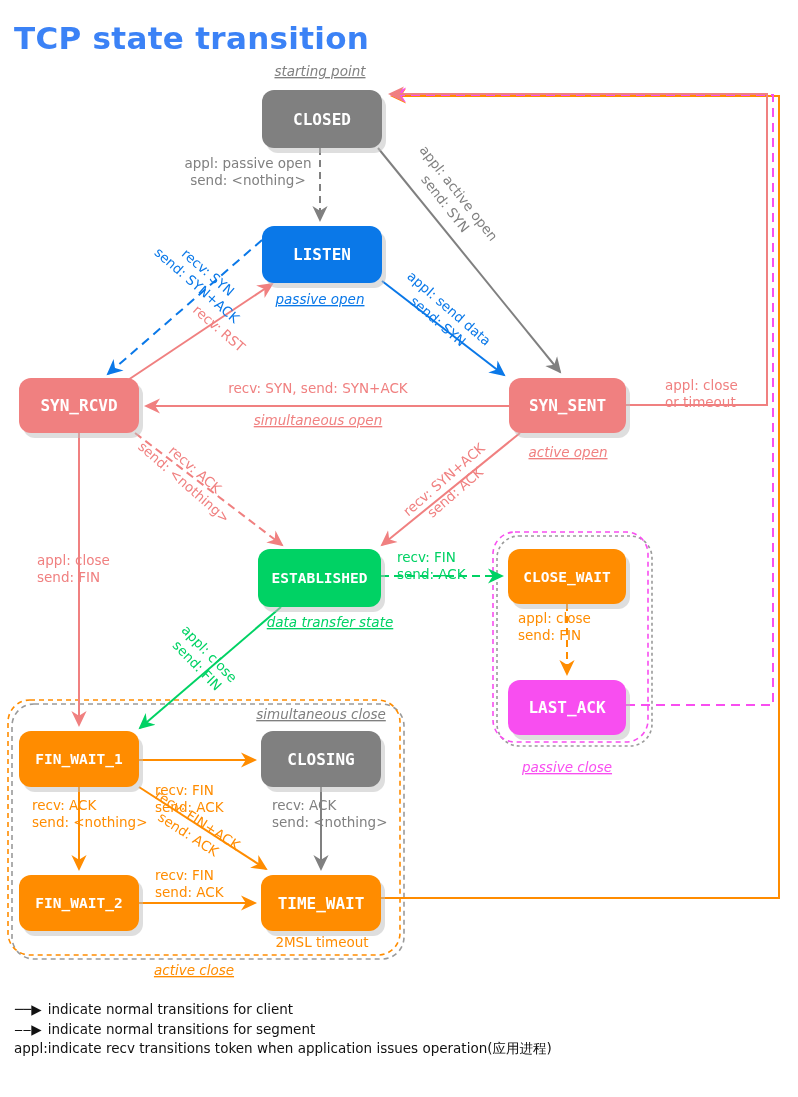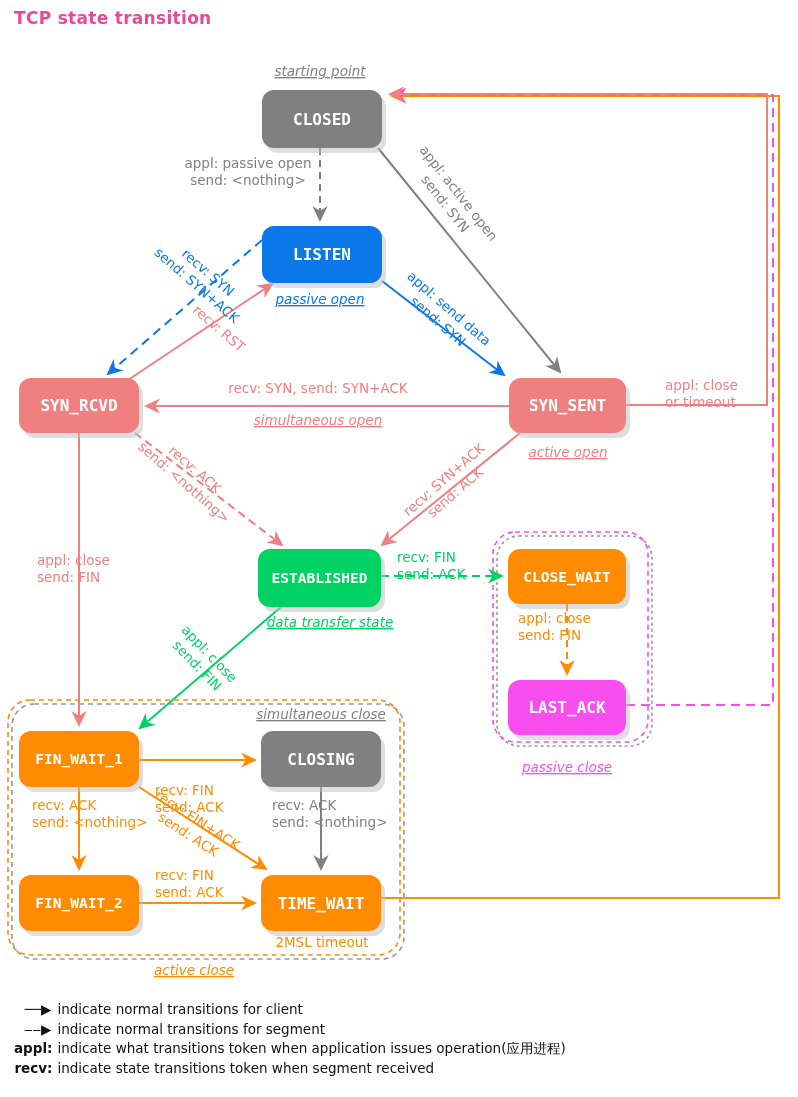--- a/index.html
+++ b/index.html
@@ -1,32 +1,32 @@
 <!DOCTYPE html>
 <html><head>
 <meta charset="utf-8">
 <style>
   html,body{margin:0;padding:0;background:#ffffff;}
   body{width:798px;height:1097px;position:relative;overflow:hidden;
        font-family:"DejaVu Sans","Liberation Sans",sans-serif;}
-  #page-title{position:absolute;left:14px;top:8px;font-size:17px;font-weight:bold;
-       color:#ec4899;letter-spacing:0.3px;font-family:"DejaVu Sans",sans-serif;}
+  #page-title{position:absolute;left:14px;top:20px;font-size:31px;font-weight:bold;
+       color:#3b82f6;letter-spacing:0.3px;font-family:"DejaVu Sans",sans-serif;}
   svg#diagram{position:absolute;left:0;top:0;width:798px;height:1097px;}
   .state-label{font-family:"DejaVu Sans Mono","Liberation Mono",monospace;
        font-weight:bold;fill:#ffffff;text-anchor:middle;dominant-baseline:middle;}
   .edge-label{font-family:"DejaVu Sans","Liberation Sans",sans-serif;font-size:13.5px;}
   .note{font-family:"DejaVu Sans","Liberation Sans",sans-serif;font-size:13.5px;
        font-style:italic;text-decoration:underline;text-anchor:middle;}
   .plain-note{font-family:"DejaVu Sans","Liberation Sans",sans-serif;font-size:13.5px;
        text-anchor:middle;}
   #legend{position:absolute;left:14px;top:1000px;width:780px;}
   #legend table{border-collapse:collapse;}
   #legend td{font-size:13.5px;color:#111;padding:0 0 1px 0;vertical-align:middle;
        line-height:18.5px;font-family:"DejaVu Sans","Liberation Sans",sans-serif;}
-  #legend td.key{text-align:right;padding-right:5px;font-weight:bold;white-space:nowrap;}
+  #legend td.key{text-align:right;font-weight:normal;white-space:nowrap;}
   #legend td.key.sym{font-weight:normal;padding-right:6px;}
 </style>
 </head>
 <body>
 
 <div id="page-title">TCP state transition</div>
 
 <svg id="diagram" viewBox="0 0 798 1097" xmlns="http://www.w3.org/2000/svg">
   <defs>
     <marker id="ah-gray" markerWidth="9" markerHeight="9" refX="7" refY="4.2" orient="auto">
@@ -233,21 +233,17 @@
         <tr>
           <td class="key sym">──▶</td>
           <td>indicate normal transitions for client</td>
         </tr>
         <tr>
           <td class="key sym">‒‒▶</td>
           <td>indicate normal transitions for segment</td>
         </tr>
         <tr>
           <td class="key">appl:</td>
-          <td>indicate what transitions token when application issues operation(应用进程)</td>
-        </tr>
-        <tr>
-          <td class="key">recv:</td>
-          <td>indicate state transitions token when segment received</td>
+          <td>indicate recv transitions token when application issues operation(应用进程)</td>
         </tr>
       </tbody>
     </table>
 </div>
 
 </body></html>

